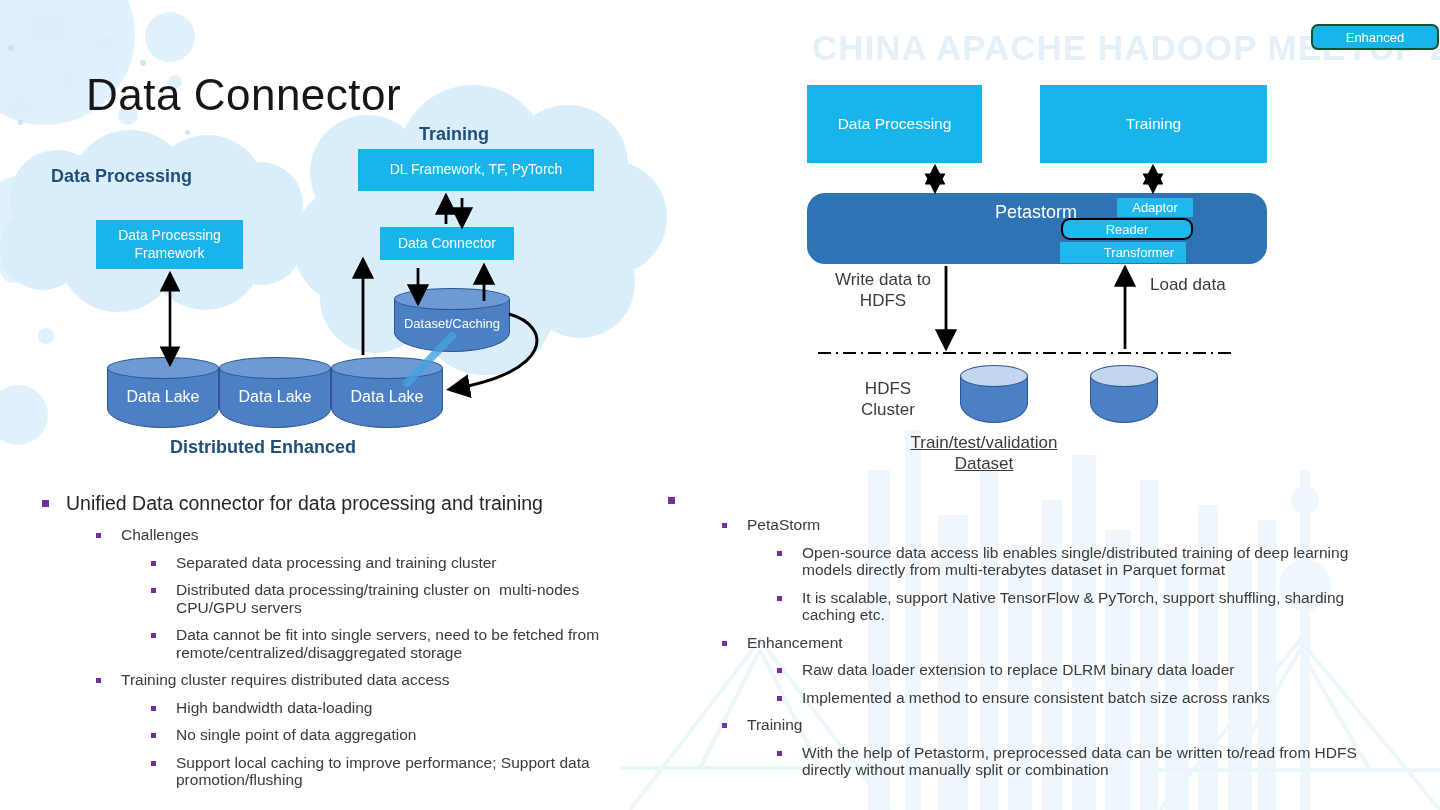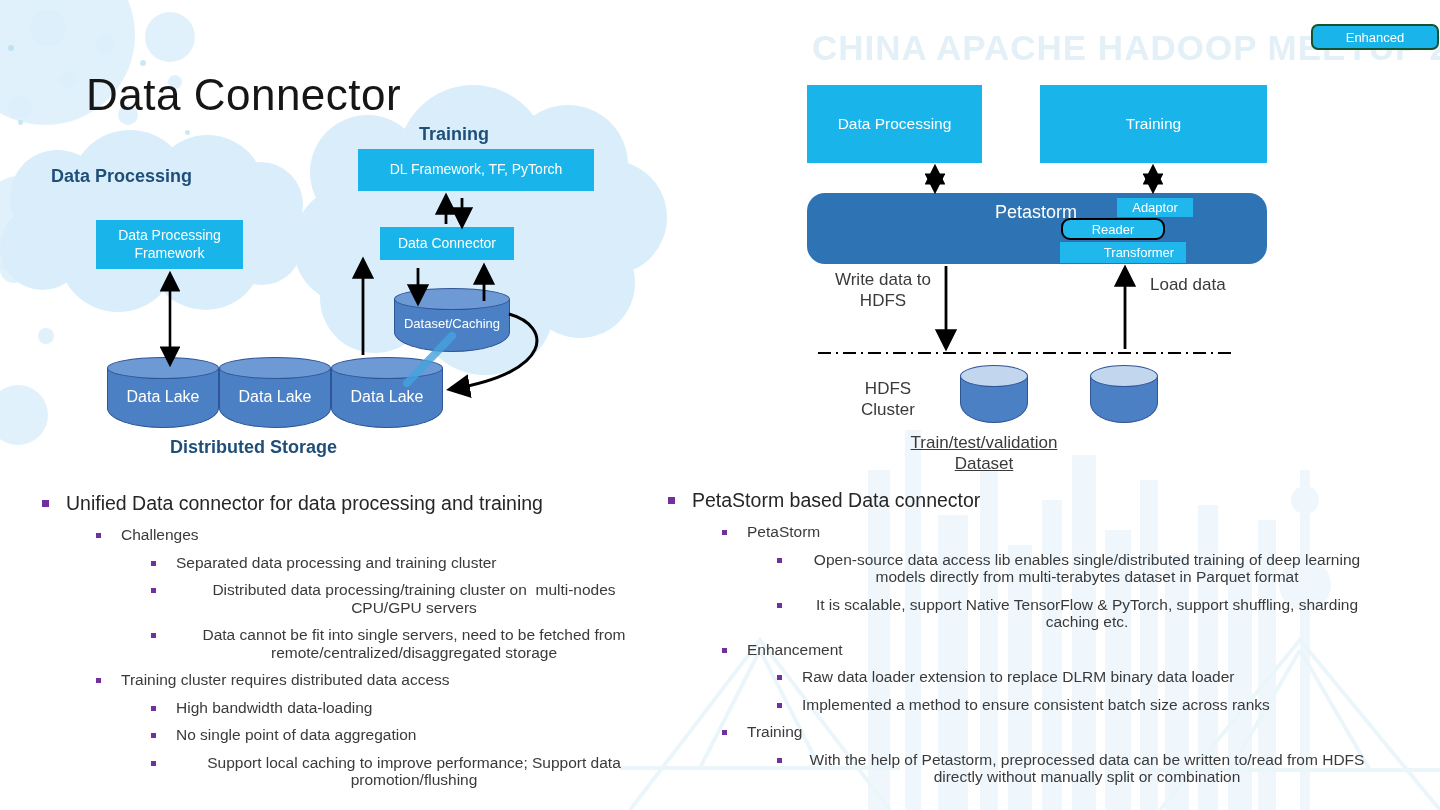--- a/index.html
+++ b/index.html
@@ -65,28 +65,28 @@
     position:absolute; left:807px; top:193px; width:460px; height:71px;
     background:#2E74B5; border-radius:18px; z-index:6;
   }
   #petastorm-label { position:absolute; left:995px; top:202px; color:#fff; font-size:18px; z-index:7; }
   .chip {
     position:absolute; background:#1FB7EC; color:#fff; font-size:13px;
     display:flex; align-items:center; justify-content:center;
     border-radius:0; z-index:7;
   }
   #chip-adaptor     { left:1117px; top:198px; width:76px;  height:19px; }
-  #chip-reader      { left:1061px; top:218px; width:104px; height:22px; border:2px solid #000; border-radius:9px; box-sizing:border-box; }
+  #chip-reader      { left:1061px; top:218px; width:132px; height:22px; border:2px solid #000; border-radius:9px; box-sizing:border-box; }
   #chip-transformer { left:1060px; top:242px; width:94px;  height:21px;padding-left:32px; }
 
   .anno { position:absolute; color:#3A3A3A; font-size:17px; z-index:6; line-height:1.25; }
 
   
   .blist { position:absolute; z-index:6; display:flex; flex-direction:column; }
-  .brow  { display:flex; align-items:flex-start; margin-top:10px;text-align:center; }
+  .brow  { display:flex; align-items:flex-start; margin-top:10px; }
   .brow.lvl1 { margin-top:0; }
   .bsq  { flex:0 0 auto; background:#7030A0; }
   .lvl1 .bsq { width:7px; height:7px; margin:8px 17px 0 2px; }
   .lvl2 { margin-left:56px; }
   .lvl2 .bsq { width:5px; height:5px; margin:7px 20px 0 0; }
   .lvl3 { margin-left:111px; }
   .lvl3 .bsq { width:5px; height:5px; margin:7px 20px 0 0; }
   .btext { white-space:pre-wrap; line-height:1.13; }
   .lvl1 .btext { font-size:19.5px; color:#262626; }
   .lvl2 .btext, .lvl3 .btext { font-size:15.5px; color:#3A3A3A; }
@@ -202,21 +202,21 @@
     <div class="ctop"></div>
     <div class="cbody"></div>
     <div class="clabel" style="font-size:16px;">Data Lake</div>
   </div>
   <div class="cyl" style="left:331px;top:357px;width:112px;height:71px;">
     <div class="ctop"></div>
     <div class="cbody"></div>
     <div class="clabel" style="font-size:16px;">Data Lake</div>
   </div>
 
-  <div class="dlabel" style="left:170px;top:437px;">Distributed Storage</div>
+  <div class="dlabel" style="left:170px;top:437px;">Distributed Enhanced</div>
 
   <div class="cbox" style="left:807px;top:85px;width:175px;height:78px;font-size:15.5px;">Data Processing</div>
   <div class="cbox" style="left:1040px;top:85px;width:227px;height:78px;font-size:15.5px;">Training</div>
 
   <div id="petastorm-panel"></div>
   <div id="petastorm-label">Petastorm</div>
   <div class="chip" id="chip-adaptor">Adaptor</div>
   <div class="chip" id="chip-reader">Reader</div>
   <div class="chip" id="chip-transformer">Transformer</div>
 
@@ -294,21 +294,20 @@
         <div class="brow lvl3">
           <span class="bsq"></span>
           <span class="btext">Support local caching to improve performance; Support data promotion/flushing</span>
         </div>
       </div>
   </div>
 
   <div id="right-list" class="blist">
     <div class="brow lvl1">
       <span class="bsq"></span>
-      <span class="btext">PetaStorm based Data connector</span>
     </div>
     <div>
         <div class="brow lvl2">
           <span class="bsq"></span>
           <span class="btext">PetaStorm</span>
         </div>
         <div class="brow lvl3">
           <span class="bsq"></span>
           <span class="btext">Open-source data access lib enables single/distributed training of deep learning models directly from multi-terabytes dataset in Parquet format</span>
         </div>

